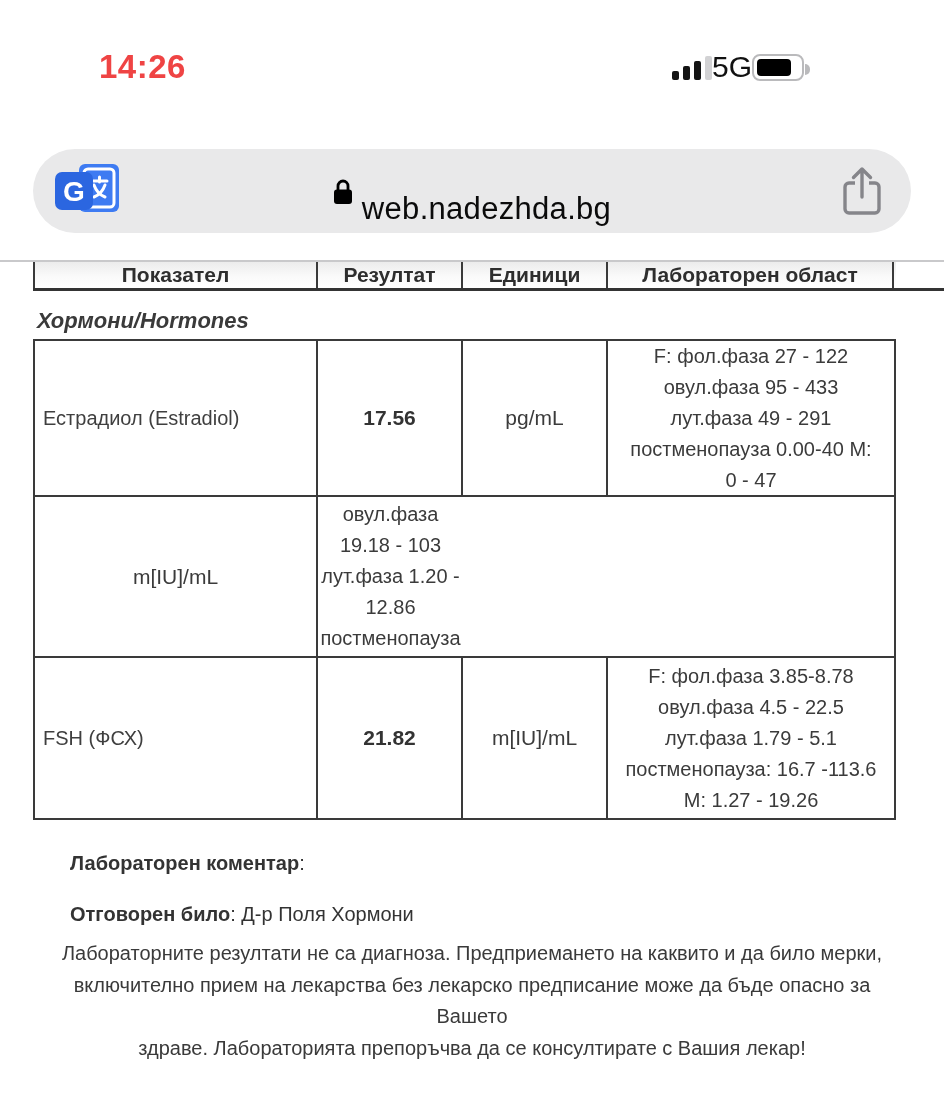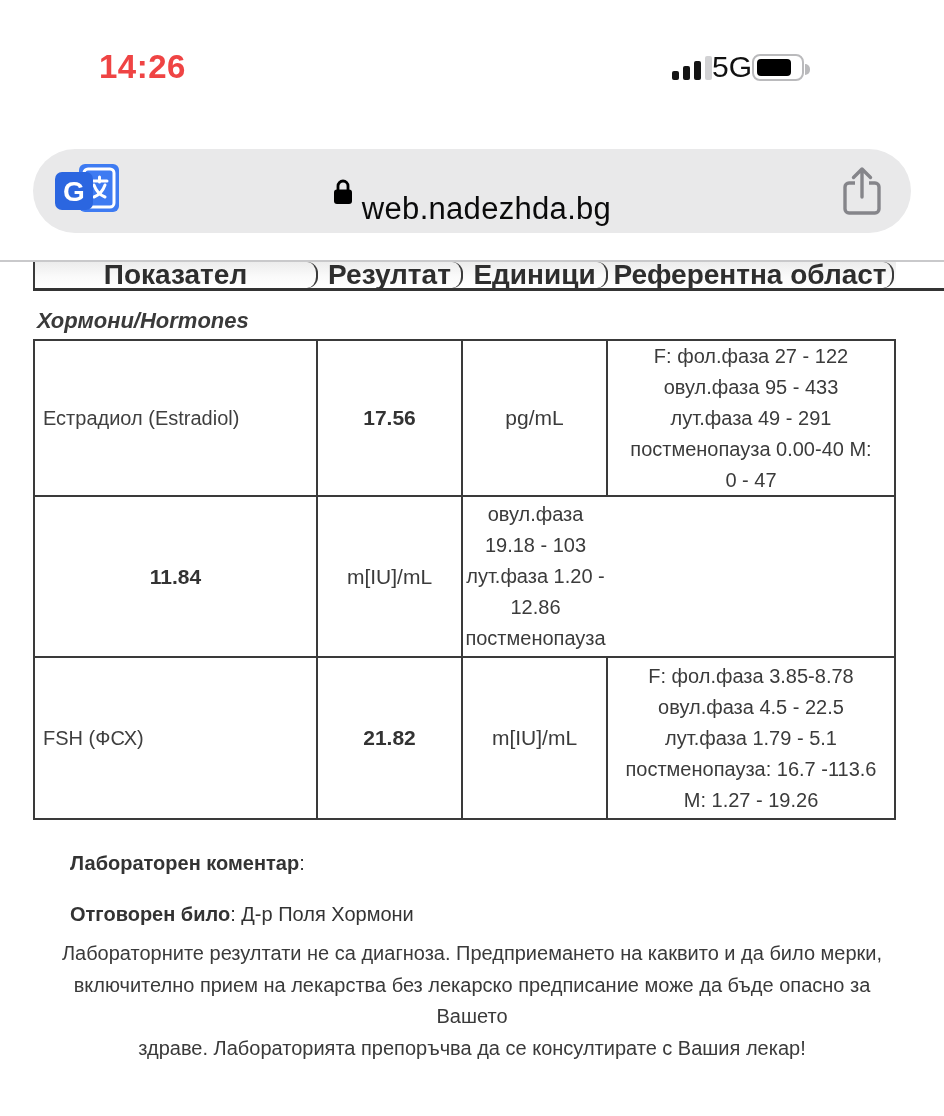--- a/index.html
+++ b/index.html
@@ -43,21 +43,21 @@
   .chrome-divider { position:absolute; left:0; top:260px; width:944px; height:2px; background:#c9c9cb; }
   .thead-strip {
     position:absolute; left:33px; top:262px; width:863px; height:26px;
     display:grid; grid-template-columns:283px 145px 145px 286px;
     border-left:2px solid #3a3a3a;
     background:linear-gradient(180deg,#ececec 0%, #fafafa 55%, #ffffff 100%);
   }
   .thead-strip .hcell {
     border-right:2px solid #3a3a3a;
     display:flex; align-items:center; justify-content:center;
-    font-weight:700; font-size:28px; color:#2e2e2e; overflow:hidden;border-radius:11px;
+    font-weight:700; font-size:21px; color:#2e2e2e; overflow:hidden;
   }
   .thead-bottom { position:absolute; left:33px; top:288px; width:911px; height:3px; background:#343434; }
 
   
   .section-title {
     position:absolute; left:37px; top:308px;
     font-size:22px; font-weight:700; font-style:italic; color:#3a3a3a;
   }
 
   
@@ -129,41 +129,40 @@
         <path d="M21 32 V5 M12.5 12.5 L21 4 L29.5 12.5" stroke-linecap="round" stroke-linejoin="round"></path>
       </svg>
     </div>
   </div>
 
   <div class="chrome-divider"></div>
   <div class="thead-strip">
     <div class="hcell">Показател</div>
     <div class="hcell">Резултат</div>
     <div class="hcell">Единици</div>
-    <div class="hcell">Референтна област</div>
+    <div class="hcell">Лабораторен област</div>
   </div>
   <div class="thead-bottom"></div>
 
   <div class="section-title">Хормони/Hormones</div>
 
   <div class="lab-table">
 
     <div class="trow r1">
       <div class="tcell cell-name">Естрадиол (Estradiol)</div>
       <div class="tcell cell-result">17.56</div>
       <div class="tcell cell-unit">pg/mL</div>
       <div class="tcell cell-ref">F: фол.фаза 27 - 122
 овул.фаза 95 - 433
 лут.фаза 49 - 291
 постменопауза 0.00-40 М:
 0 - 47</div>
     </div>
 
     <div class="trow r2">
-      <div class="tcell cell-result">11.84</div>
       <div class="tcell cell-unit">m[IU]/mL</div>
       <div class="tcell cell-ref">F: фол.фаза 2.12 - 10.89
 овул.фаза 19.18 - 103
 лут.фаза 1.20 - 12.86
 постменопауза 10.9 - 58.6
 М: 1.24 - 8.62</div>
     </div>
 
     <div class="trow r3">
       <div class="tcell cell-name">FSH (ФСХ)</div>

